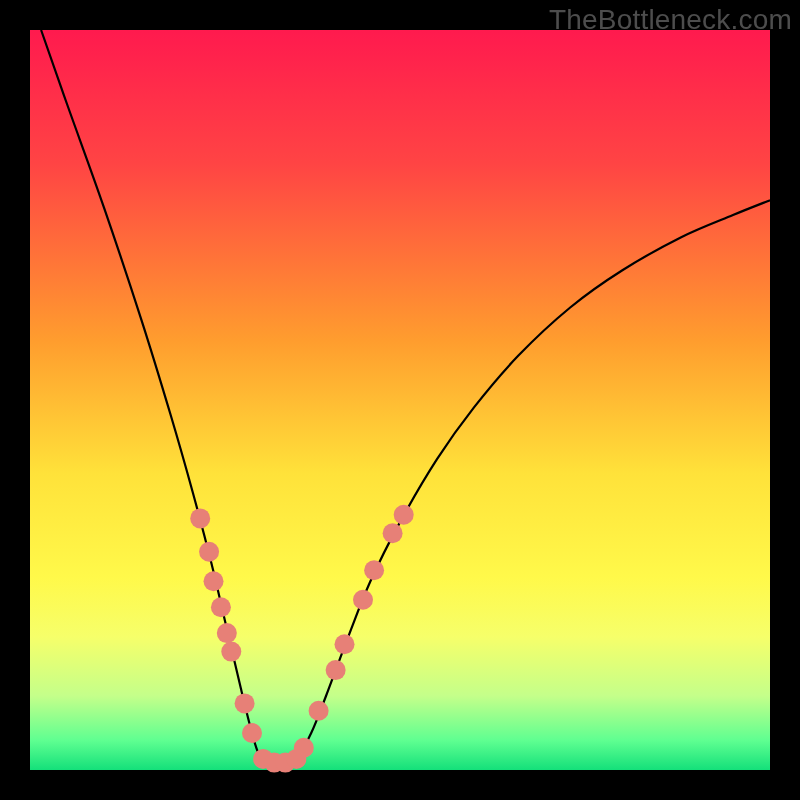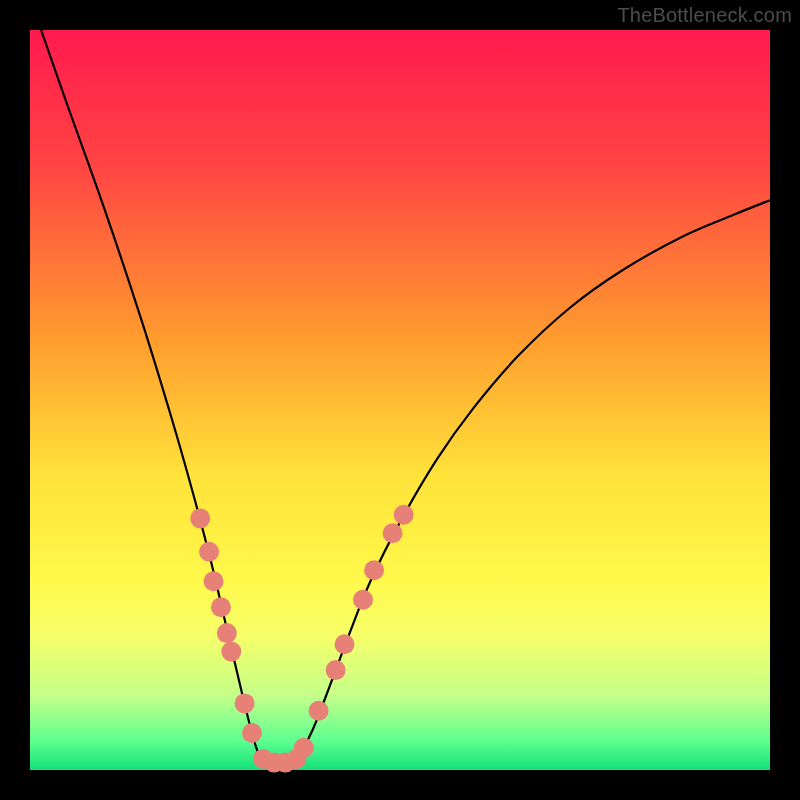--- a/index.html
+++ b/index.html
@@ -24,21 +24,21 @@
     top: 30px;
     left: 30px;
     width: 740px;
     height: 740px;
     
   }
   .watermark {
     position: absolute;
     top: 4px;
     right: 8px;
-    font-size: 20px;
+    font-size: 28px;
     font-weight: 500;
     color: #4d4d4d;
     letter-spacing: 0.2px;
     white-space: nowrap;
   }
   .svg-layer {
     position: absolute;
     top: 30px;
     left: 30px;
     width: 740px;

